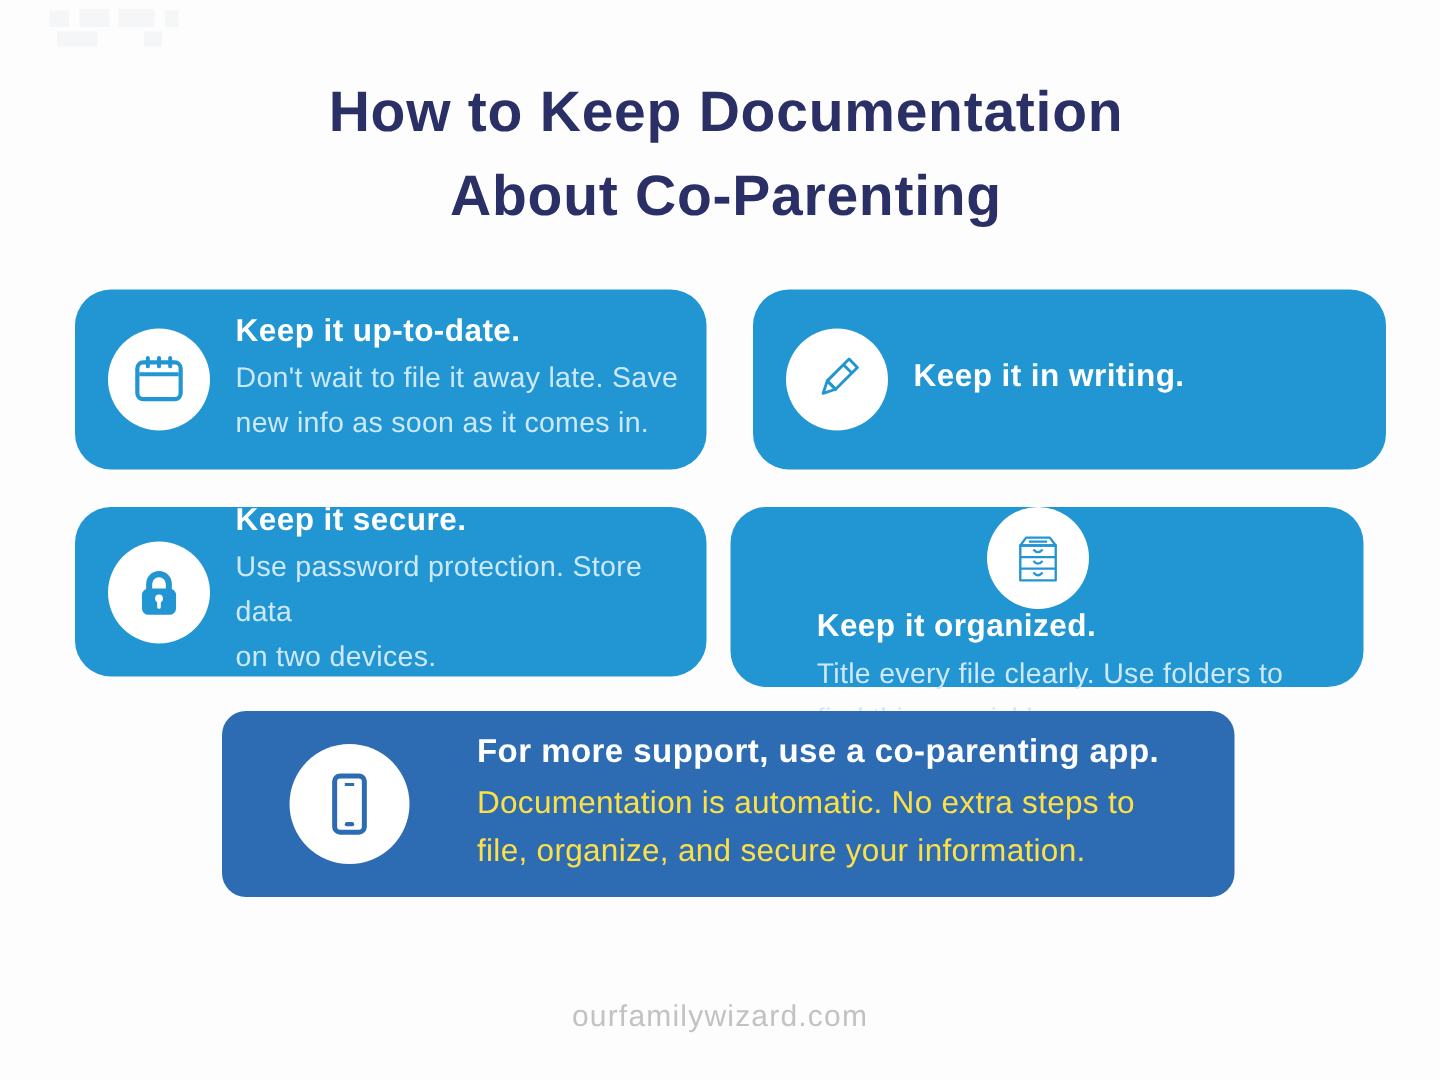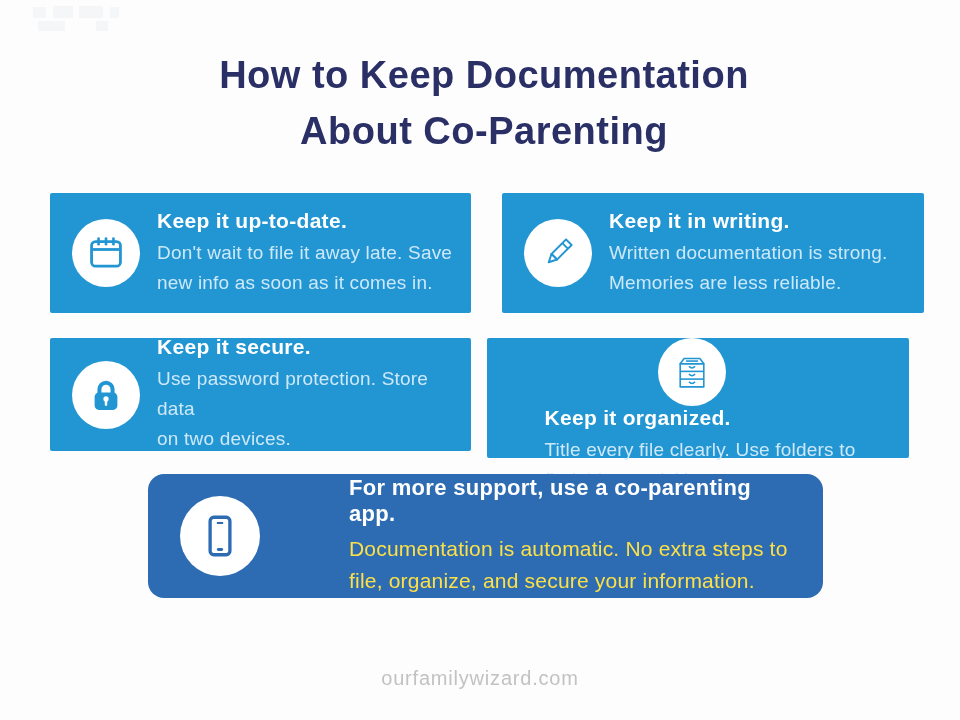--- a/index.html
+++ b/index.html
@@ -31,21 +31,21 @@
     font-weight: bold;
     line-height: 56px;
     letter-spacing: 0.5px;
     color: #2a3065;
     white-space: pre-line;
   }
 
   .card {
     position: absolute;
     background: #2295d3;
-    border-radius: 2px;
+    border-radius: 24px;
     display: flex;
     align-items: center;
     padding: 0 18px 0 22px;
   }
   .card-1 { left: 50px;  top: 193px; width: 421px; height: 120px; }
   .card-2 { left: 487px; top: 193px; width: 422px; height: 120px; margin-left: 15px; }
   .card-3 { left: 50px;  top: 338px; width: 421px; height: 113px; }
   .card-4 { left: 487px; top: 338px; width: 422px; height: 120px; flex-direction: column; }
 
   .icon-circle {
@@ -75,22 +75,21 @@
   }
 
   .cta-card {
     position: absolute;
     left: 148px; top: 474px;
     width: 675px; height: 124px;
     background: #2d6cb2;
     border-radius: 16px;
     display: flex;
     align-items: center;
-    padding: 0 20px 0 32px;
-    gap: 44px;
+    padding: 0 20px 0 45px;
   }
   .cta-circle {
     flex: none;
     width: 80px; height: 80px;
     border-radius: 50%;
     background: #ffffff;
     display: flex;
     align-items: center;
     justify-content: center;
     margin-right: 45px;
@@ -157,22 +156,20 @@
       <svg width="42" height="42" viewBox="0 0 48 48">
         <g transform="rotate(45 24 24)" fill="none" stroke="#2295d3" stroke-width="2.2" stroke-linejoin="round">
           <rect x="19.5" y="6.5" width="9" height="23.5"></rect>
           <line x1="19.5" y1="12.5" x2="28.5" y2="12.5"></line>
           <path d="M19.5 30 L24 39 L28.5 30 Z"></path>
         </g>
       </svg>
     </div>
     <div class="card-text">
       <div class="card-title">Keep it in writing.</div>
-      <div class="card-body">Written documentation is strong.
-Memories are less reliable.</div>
     </div>
   </div>
 
   <div class="card card-3">
     <div class="icon-circle">
       <svg width="42" height="42" viewBox="0 0 48 48">
         <path d="M16.5 23 v-5.5 a7.5 7.5 0 0 1 15 0 V23" fill="none" stroke="#2295d3" stroke-width="4.6"></path>
         <rect x="11" y="21" width="26" height="20" rx="5" fill="#2295d3"></rect>
         <circle cx="24" cy="28.5" r="3" fill="#ffffff"></circle>
         <line x1="24" y1="29" x2="24" y2="35" stroke="#ffffff" stroke-width="2.8" stroke-linecap="round"></line>

